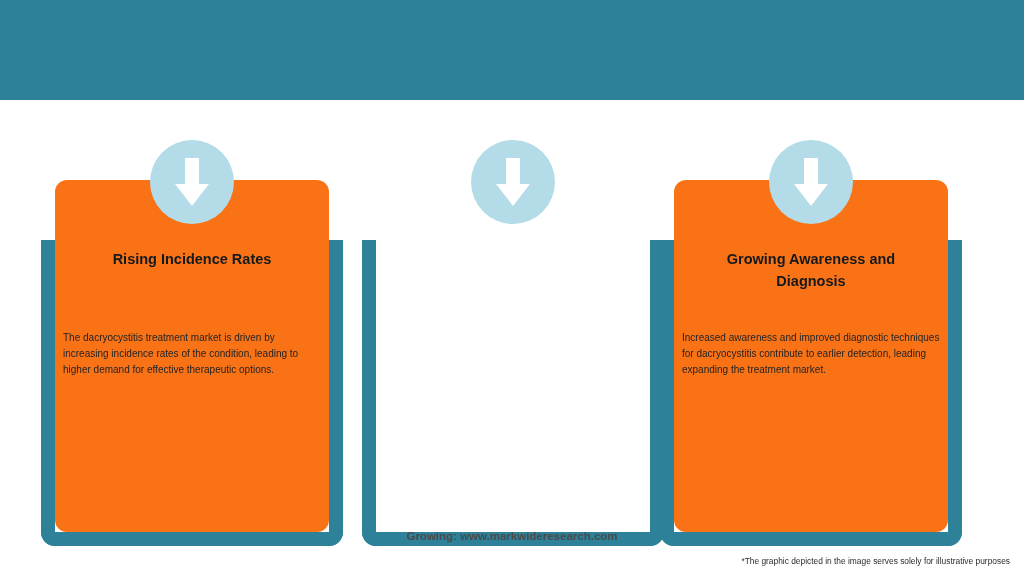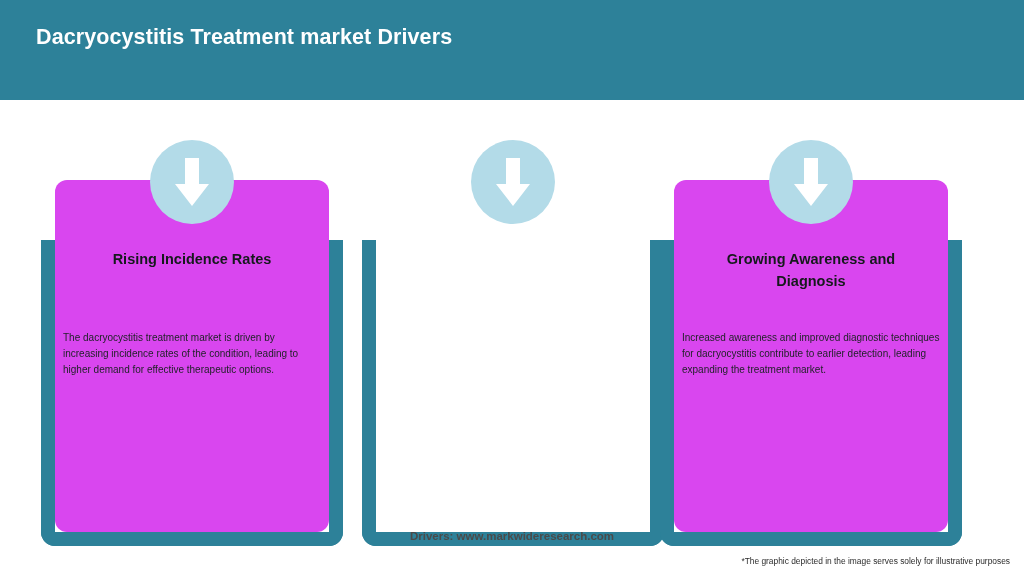--- a/index.html
+++ b/index.html
@@ -90,21 +90,21 @@
     box-sizing: border-box;
   }
 
   
   .card-panel {
     position: absolute;
     left: 14px;
     top: 40px;
     width: 274px;
     height: 352px;
-    background: #d946ef;
+    background: #f97316;
     border-radius: 12px;
     box-sizing: border-box;
     padding: 0 14px;
   }
 
   
   .card-badge {
     position: absolute;
     left: 50%;
     top: 0;
@@ -158,21 +158,20 @@
     top: 556px;
     font-size: 8.4px;
     color: #2b2b2b;
     white-space: nowrap;
   }
 </style>
 </head>
 <body>
 
 <div id="header-band">
-  <div id="page-title">Dacryocystitis Treatment market Drivers</div>
 
 </div>
 
 <div class="card-wrap" id="card-wrap-0">
   <div class="card-frame"></div>
   <div class="card-panel">
     <div class="card-heading">Rising Incidence Rates</div>
     <div class="card-body">The dacryocystitis treatment market is driven by increasing incidence rates of the condition, leading to higher demand for effective therapeutic options.</div>
   </div>
   <div class="card-badge">
@@ -197,14 +196,14 @@
     <div class="card-heading">Growing Awareness and Diagnosis</div>
     <div class="card-body">Increased awareness and improved diagnostic techniques for dacryocystitis contribute to earlier detection, leading expanding the treatment market.</div>
   </div>
   <div class="card-badge">
     <svg width="40" height="52" viewBox="0 0 40 52">
       <polygon fill="#ffffff" points="13,2 27,2 27,28 37,28 20,50 3,28 13,28"></polygon>
     </svg>
   </div>
 </div>
 
-<div id="source-note">Drivers: www.markwideresearch.com</div>
+<div id="source-note">Growing: www.markwideresearch.com</div>
 <div id="disclaimer-note">*The graphic depicted in the image serves solely for illustrative purposes</div>
 
 </body></html>

